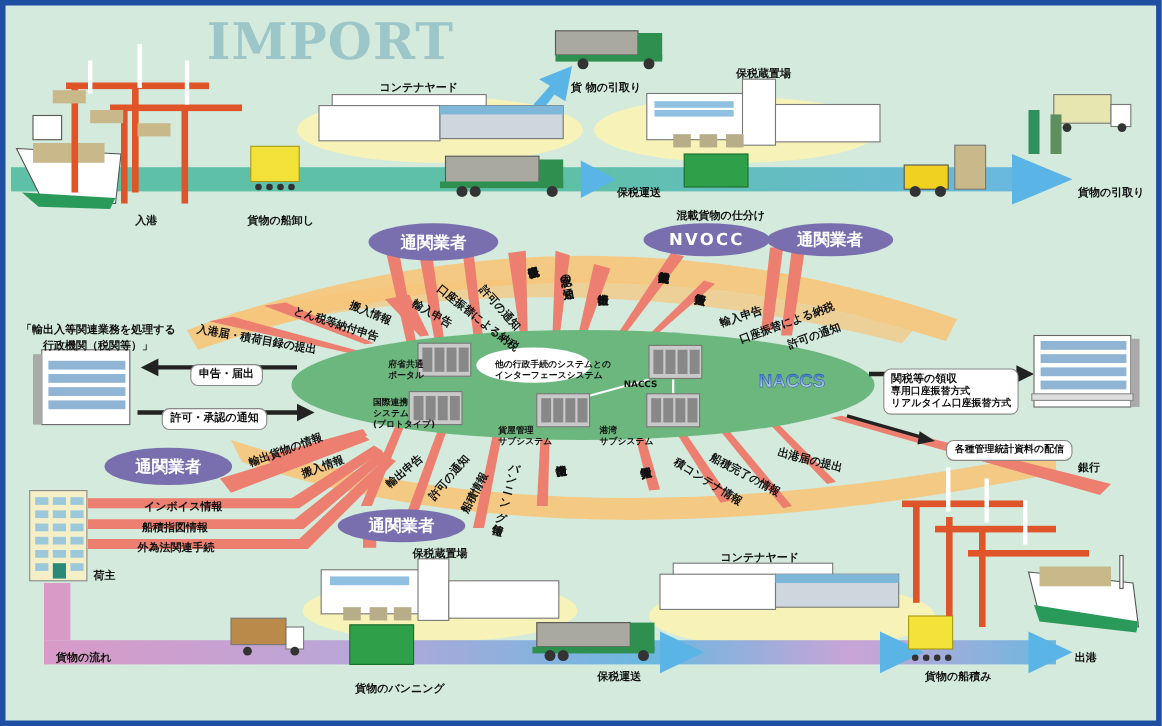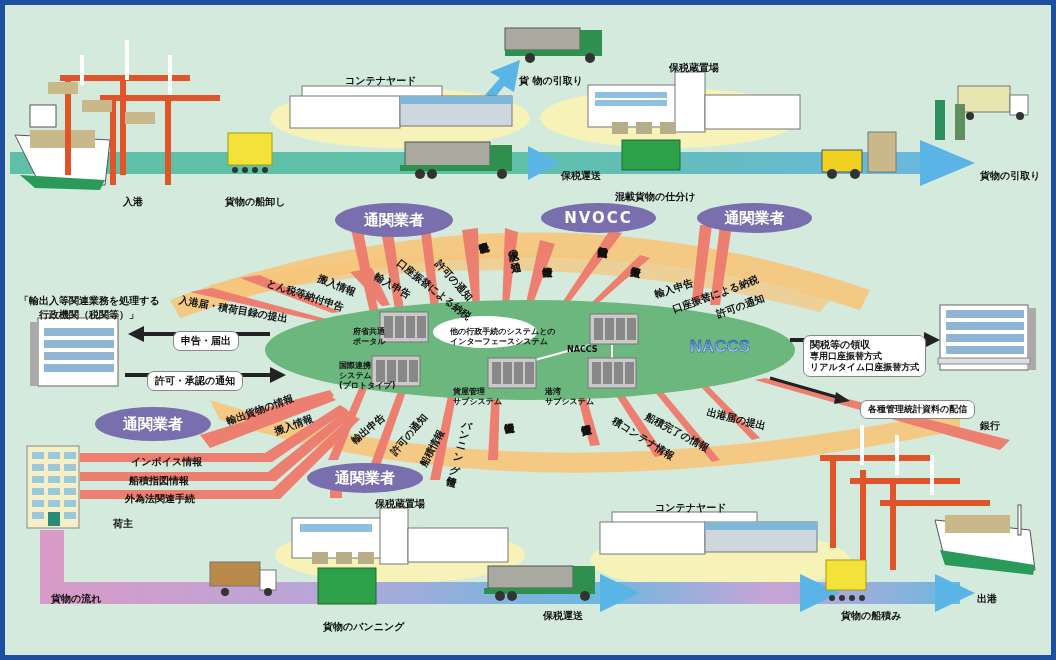--- a/index.html
+++ b/index.html
@@ -325,41 +325,42 @@
     <g>
       <path d="M935,520 L1030,530 L1035,570 L945,560 Z" fill="#fff" stroke="#555"></path>
       <path d="M940,550 L1035,565 L1033,575 L945,565 Z" fill="#2a9a5a"></path>
       <rect x="945" y="515" width="65" height="18" fill="#c9b98a"></rect>
       <rect x="1018" y="505" width="3" height="30" fill="#fff" stroke="#555"></rect>
     </g>
 
     <text x="720" y="352" text-anchor="middle" font-family="Liberation Sans, sans-serif" font-weight="bold" font-size="17" fill="url(#naccsLogo)" stroke="#1f4fa0" stroke-width="0.4" id="naccsLogoText">NACCS</text>
   </svg>
 
+  <div class="big" style="left:183px;top:10px;font-size:46px;color:#9cc6c8;">IMPORT</div>
 
   <div class="lbl" style="left:118px;top:192px;">入港</div>
   <div class="lbl" style="left:220px;top:192px;">貨物の船卸し</div>
   <div class="lbl" style="left:340px;top:71px;">コンテナヤード</div>
   <div class="lbl" style="left:514px;top:71px;">貨 物の引取り</div>
   <div class="lbl" style="left:664px;top:58px;">保税蔵置場</div>
   <div class="lbl" style="left:556px;top:166px;">保税運送</div>
   <div class="lbl" style="left:610px;top:187px;">混載貨物の仕分け</div>
   <div class="lbl" style="left:975px;top:166px;">貨物の引取り</div>
 
-  <div class="lbl" style="left:80px;top:514px;margin-left:28px;">荷主</div>
+  <div class="lbl" style="left:80px;top:514px;">荷主</div>
   <div class="lbl" style="left:46px;top:589px;">貨物の流れ</div>
   <div class="lbl" style="left:370px;top:494px;">保税蔵置場</div>
   <div class="lbl" style="left:318px;top:617px;">貨物のバンニング</div>
   <div class="lbl" style="left:538px;top:606px;">保税運送</div>
   <div class="lbl" style="left:650px;top:498px;">コンテナヤード</div>
   <div class="lbl" style="left:836px;top:606px;">貨物の船積み</div>
   <div class="lbl" style="left:972px;top:589px;">出港</div>
 
   <div class="pill" style="left:330px;top:198px;width:118px;height:34px;">通関業者</div>
-  <div class="pill" style="left:536px;top:198px;width:115px;height:30px;letter-spacing:2px;">NVOCC</div>
+  <div class="pill" style="left:580px;top:198px;width:115px;height:30px;letter-spacing:2px;">NVOCC</div>
   <div class="pill" style="left:692px;top:198px;width:115px;height:30px;">通関業者</div>
   <div class="pill" style="left:90px;top:402px;width:116px;height:34px;">通関業者</div>
   <div class="pill" style="left:302px;top:458px;width:116px;height:30px;">通関業者</div>
 
   <div class="lbl" style="left:14px;top:291px;font-size:10px;">「輸出入等関連業務を処理する</div>
   <div class="lbl" style="left:34px;top:305px;font-size:10px;">行政機関（税関等）」</div>
   <div class="box" style="left:168px;top:326px;">申告・届出</div>
   <div class="box" style="left:142px;top:366px;">許可・承認の通知</div>
 
   <div class="box" style="left:798px;top:330px;padding:3px 6px;">

